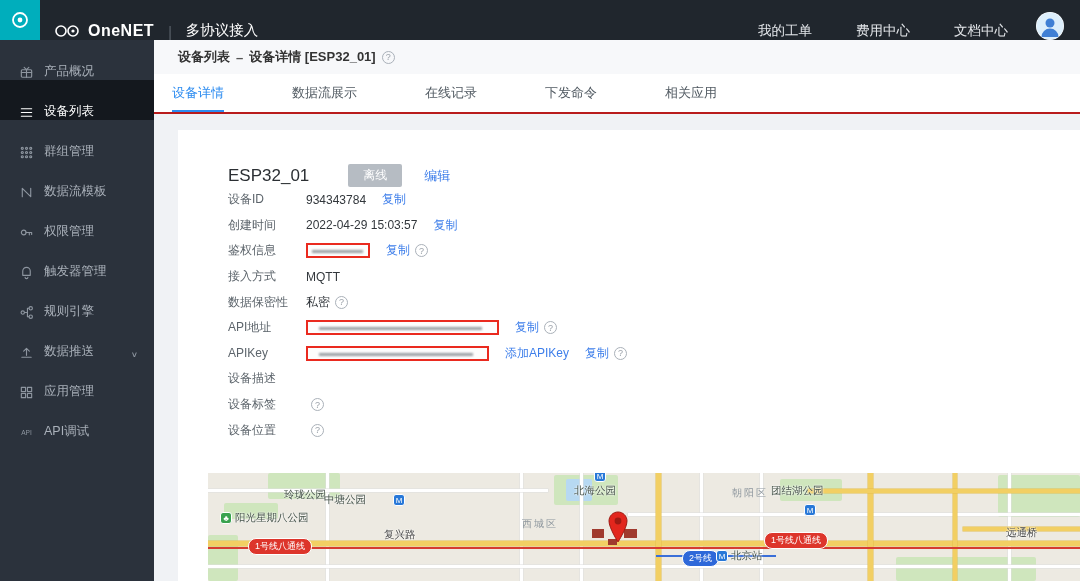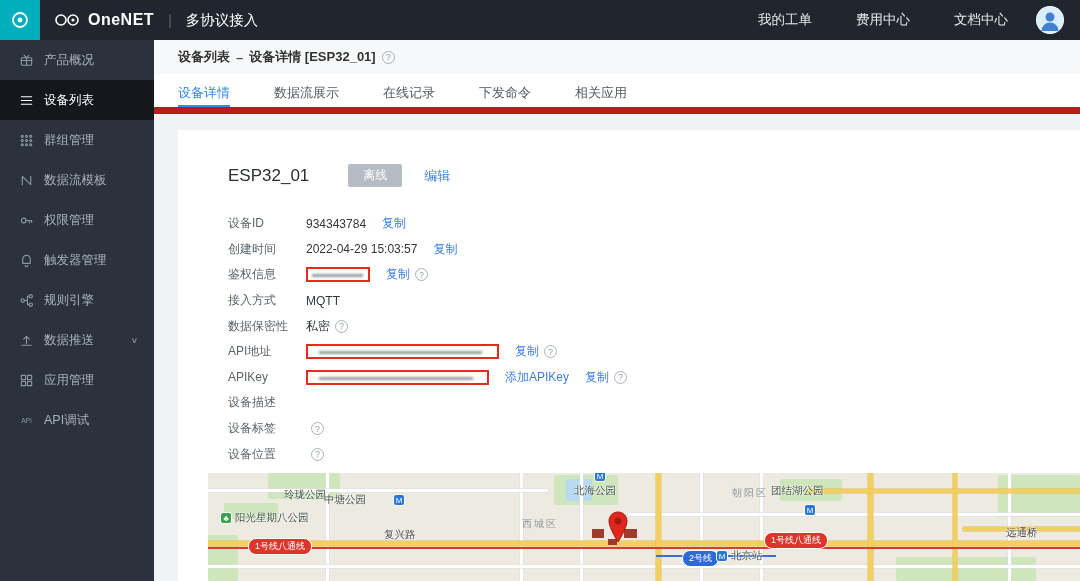--- a/index.html
+++ b/index.html
@@ -1,58 +1,58 @@
 <!DOCTYPE html>
 <html><head>
 <meta charset="utf-8">
 <style>
   *{margin:0;padding:0;box-sizing:border-box}
   html,body{width:1080px;height:581px;overflow:hidden}
   body{position:relative;font-family:"Liberation Sans","DejaVu Sans",sans-serif;background:#f0f2f5;font-size:12px;color:#333}
 
   
-  .topbar{position:absolute;top:0;left:0;right:0;height:40px;background:#20262d;display:flex;align-items:center;z-index:20}
+  .topbar{position:absolute;top:0;left:0;right:0;height:40px;background:#20262d;display:flex;align-items:flex-end;z-index:20}
   .logo-sq{width:40px;height:40px;background:#00aebc;display:flex;align-items:center;justify-content:center;flex-shrink:0;cursor:pointer}
   .logo-wrap{display:flex;align-items:center;margin-left:14px;cursor:pointer}
   .logo-txt{color:#fff;font-size:16px;font-weight:bold;margin-left:6px;letter-spacing:.5px}
   .tb-divider{color:#5a626c;margin:0 14px;font-size:14px}
   .tb-product{color:#fff;font-size:14.5px}
   .tb-spacer{flex:1}
   .topnav{display:flex;align-items:center;gap:44px;margin-right:28px}
   .nav-item{color:#e3e6ea;font-size:13.5px;cursor:pointer}
   .avatar{width:28px;height:28px;border-radius:50%;overflow:hidden;margin-right:16px;cursor:pointer;background:#fff}
 
   
   .sidebar{position:absolute;top:40px;left:0;bottom:0;width:154px;background:#2b323c;z-index:10}
-  .side-item{height:40px;display:flex;align-items:center;padding-left:18px;cursor:pointer;color:#aab1ba}
+  .side-item{height:40px;display:flex;align-items:flex-end;padding-left:18px;cursor:pointer;color:#aab1ba}
   .side-item .side-lbl{font-size:12.5px;margin-left:10px}
   .side-item.active{background:#14181e;color:#fff}
   .side-ico{width:16px;height:16px;display:flex;align-items:center;justify-content:center;color:#8e96a0}
   .side-item.active .side-ico{color:#fff}
   .side-ico svg{width:15px;height:15px;stroke:currentColor;fill:none;stroke-width:1.2;stroke-linecap:round;stroke-linejoin:round}
   .chev{margin-left:auto;margin-right:16px;font-size:10px;color:#8e96a0;transform:scaleY(.8)}
 
   
   .main{position:absolute;left:154px;top:40px;right:0;bottom:0;background:#f0f2f5}
   .breadcrumb-bar{height:34px;background:#f7f8fa;display:flex;align-items:center;padding-left:24px;font-size:13px}
   .bc-parent{color:#333;font-weight:bold;cursor:pointer}
   .bc-sep{margin:0 6px;color:#555;font-weight:bold}
   .bc-current{color:#333;font-weight:bold}
-  .tabbar{height:40px;background:#fff;border-bottom:7px solid #b91c1c;display:flex;padding-left:24px;gap:44px}
+  .tabbar{height:40px;background:#fff;border-bottom:2px solid #b91c1c;display:flex;padding-left:18px;gap:68px}
   .tab{font-size:13px;color:#515a62;line-height:38px;cursor:pointer;border-bottom:2px solid transparent}
   .tab.active{color:#2d8cf0;border-bottom-color:#2d8cf0}
 
   
   .card{position:absolute;top:90px;left:24px;right:0;bottom:0;background:#fff}
   .title-row{padding:34px 0 0 50px;display:flex;align-items:center}
   .dev-name{font-size:17px;color:#2b2f33;font-weight:500}
   .badge{margin-left:39px;background:#b6bcc3;color:#fff;font-size:12px;padding:3px 15px;border-radius:2px}
   .flink{color:#3d7eea;cursor:pointer;text-decoration:none;font-size:12px}
   .edit{margin-left:22px;font-size:13px}
-  .fields{margin-top:24px;padding-left:50px}
+  .fields{padding-left:50px}
   .frow{display:flex;align-items:center;height:25.6px;font-size:12px}
   .flbl{width:78px;color:#5c646b;flex-shrink:0}
   .fval{color:#32373c}
   .frow .flink{margin-left:16px}
   .mask{height:15px;border:2px solid #ea2a1f;position:relative;background:#fdfdfd}
   .mask::after{content:"";position:absolute;left:6%;top:5px;width:86%;height:3px;background:#9ba0a5;filter:blur(1px)}
   .help{display:inline-flex;width:13px;height:13px;border:1px solid #aab1b9;border-radius:50%;color:#9aa1a9;font-size:9px;align-items:center;justify-content:center;margin-left:5px;cursor:pointer;flex-shrink:0}
   .help.sm{margin-left:6px}
 
   

